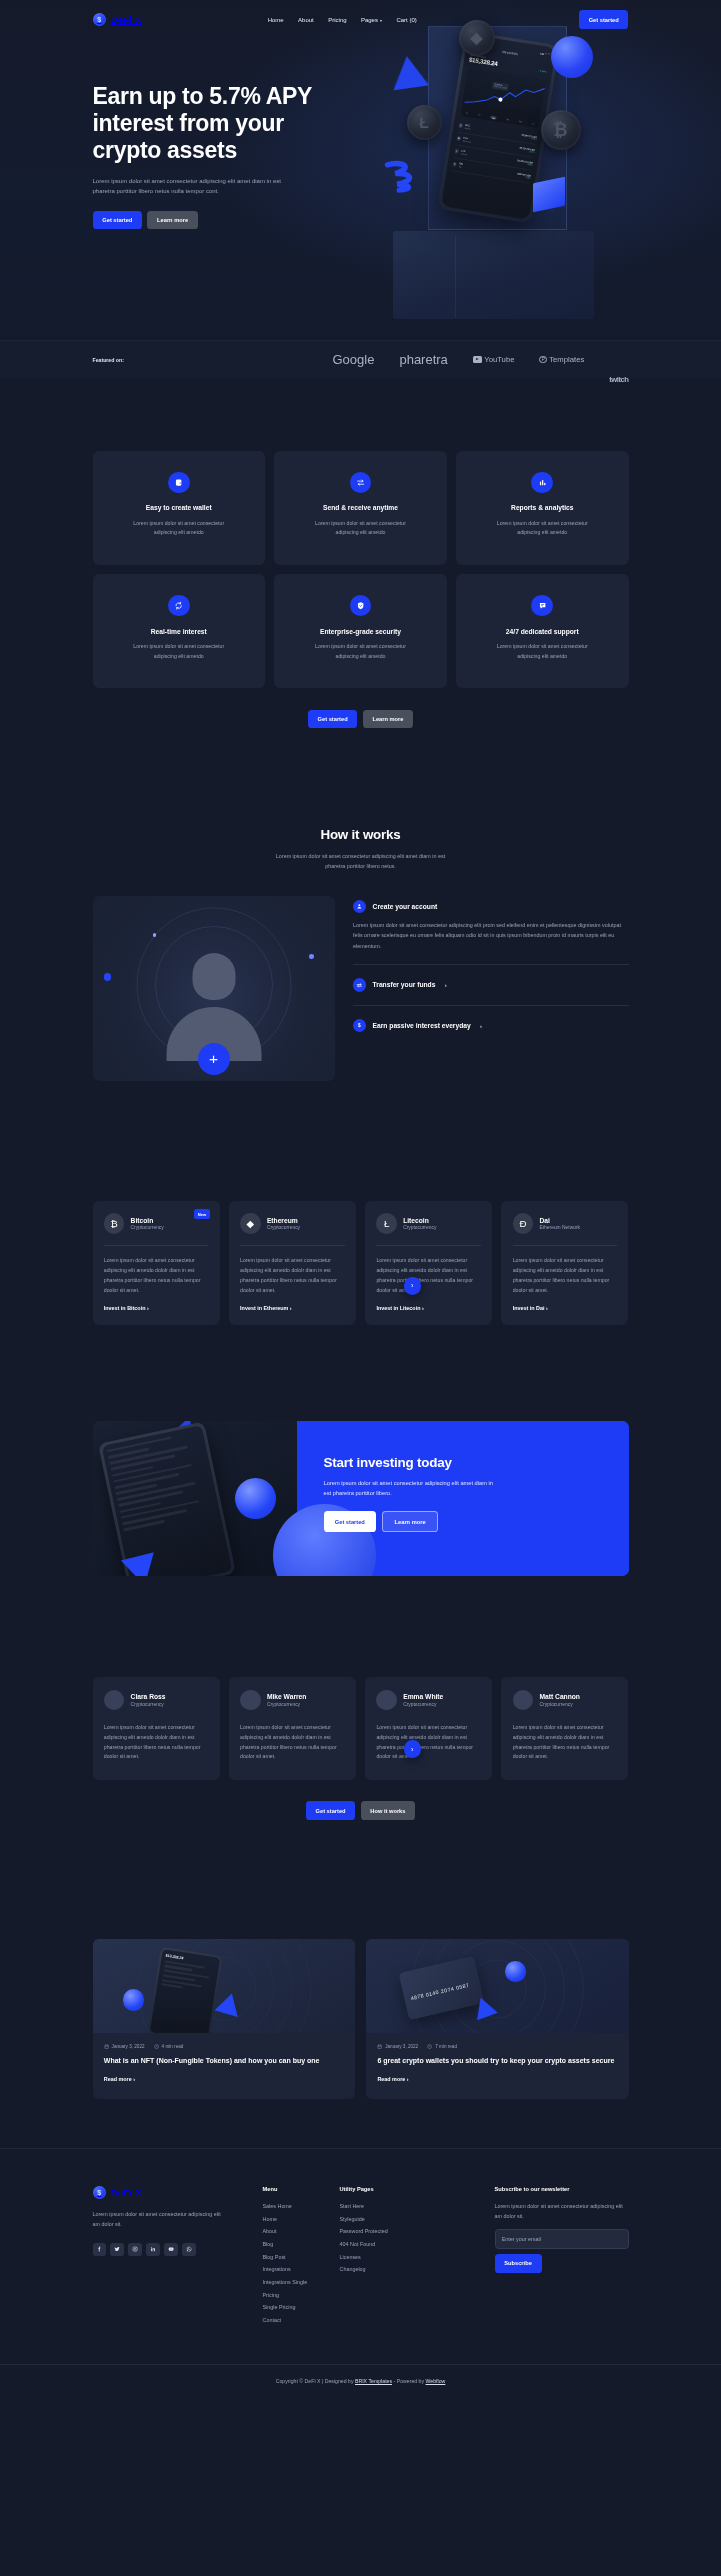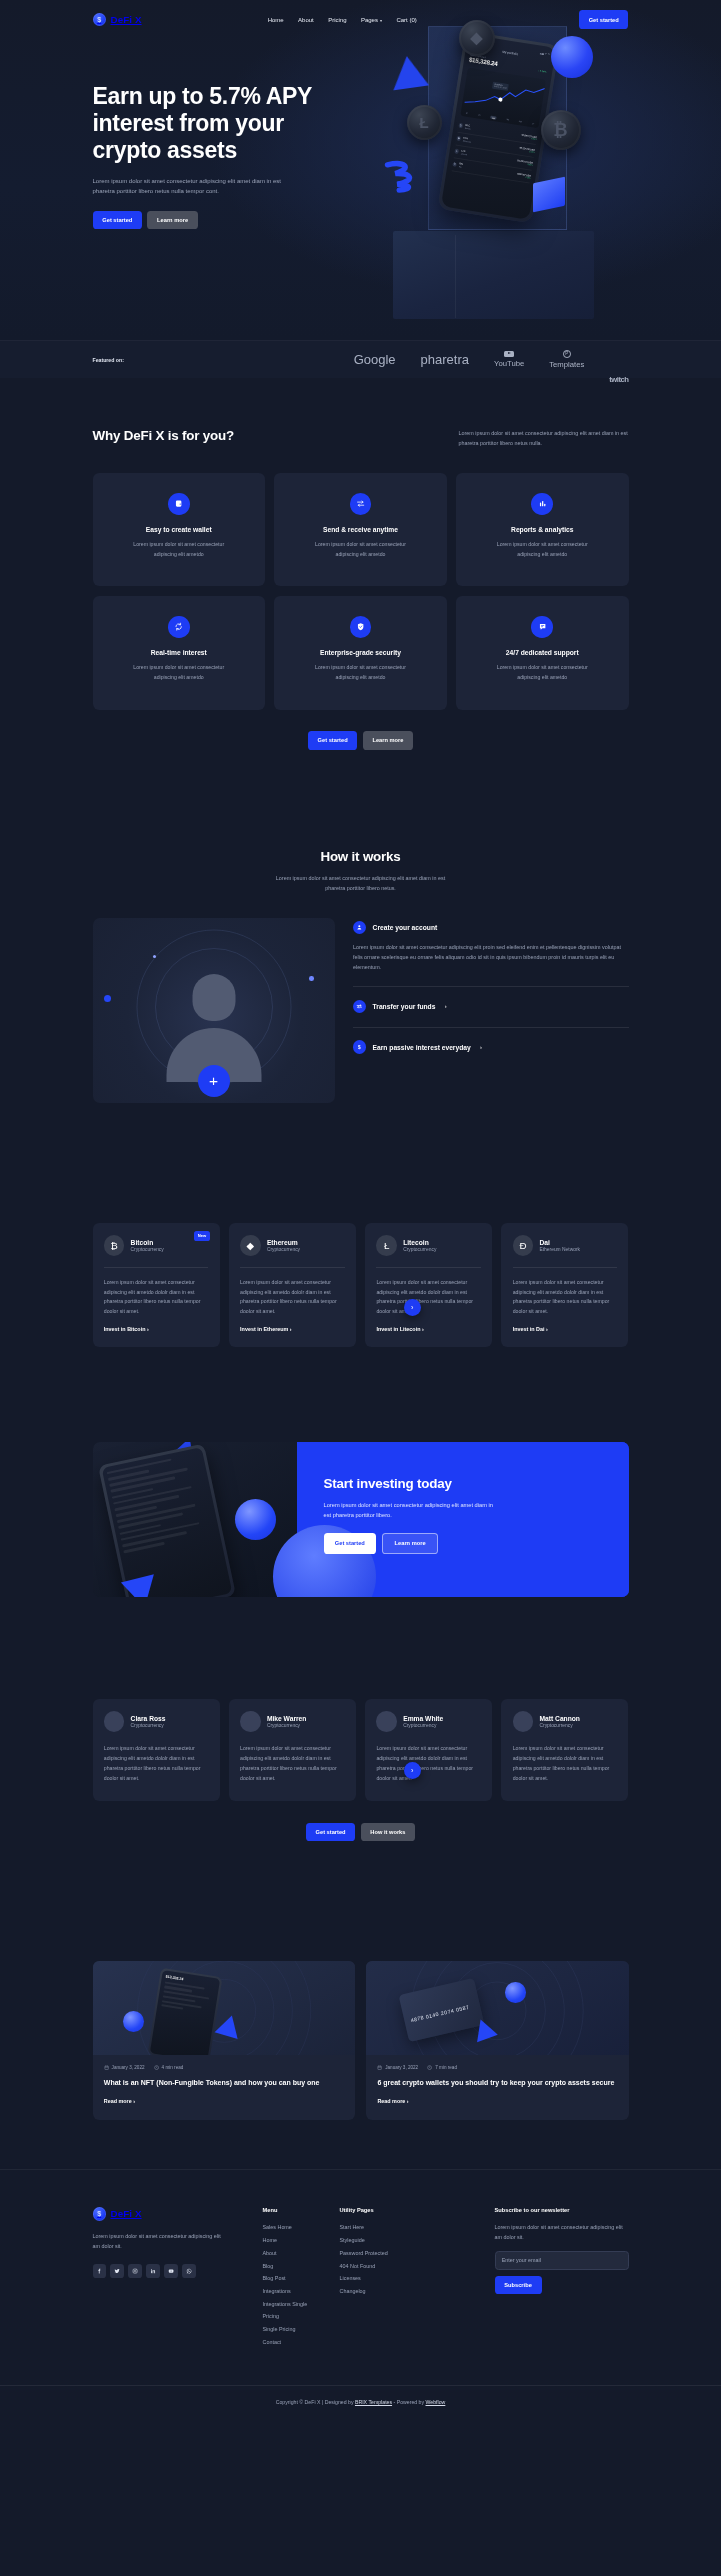--- a/index.html
+++ b/index.html
@@ -73,21 +73,21 @@
   .pyr{position:absolute;left:25px;top:46px;width:0;height:0;border-left:18.5px solid transparent;border-right:18.5px solid transparent;border-bottom:32px solid #2546f7;opacity:.95;transform:rotate(-8deg);filter:blur(0.1px);}
   .cube{position:absolute;left:167px;top:170px;width:32px;height:29px;background:linear-gradient(150deg,#5a79ff,#1f3ef2);transform:skewY(-12deg);border-radius:1.5px;}
   .squig{position:absolute;left:18.5px;top:149px;width:40px;height:34px;}
 
   
   .featured{background:#161d2f;border-top:0.5px solid rgba(255,255,255,.04);}
   .featured .wrap{display:flex;align-items:center;height:37px;gap:0;}
   .featured-label{font-size:5.2px;font-weight:700;color:#dfe4ef;margin-right:auto;}
   .logos{display:flex;align-items:center;gap:25px;}
   .logo{color:#c3cbdd;opacity:.85;font-size:13px;display:flex;align-items:center;gap:2.1px;white-space:nowrap;}
-  .logo.sm{font-size:7.7px;flex-direction:column;}
+  .logo.sm{font-size:7.7px;}
   .yt-box{display:inline-block;width:9.3px;height:6.7px;background:#c3cbdd;border-radius:1.5px;position:relative;}
   .yt-box:after{content:"";position:absolute;left:3.1px;top:1.8px;border-left:3.1px solid #161d2f;border-top:1.5px solid transparent;border-bottom:1.5px solid transparent;}
 
   
   section{background:#141a2a;}
   .sec-pad{padding:49px 0;}
   .sec-head{display:flex;justify-content:space-between;align-items:flex-start;gap:20.6px;}
   h2{font-size:13.4px;font-weight:700;letter-spacing:-0.2px;line-height:1.28;}
   .sec-head p{font-size:5.4px;line-height:1.8;color:#98a1b6;max-width:170px;padding-top:2.1px;}
 
@@ -322,24 +322,20 @@
           <span style="display:inline-block;width:7.7px;height:7.7px;border-radius:50%;border:1px solid #c3cbdd;font-size:4.6px;line-height:5.7px;text-align:center;">P</span>
           <span>Templates</span>
         </span>
       <span class="logo sm" style="font-weight:700;letter-spacing:-0.5px;margin-top:40px;">twitch</span>
     </div>
   </div>
 </div>
 
 <section class="sec-pad">
   <div class="wrap">
-    <div class="sec-head">
-      <h2>Why DeFi X is for you?</h2>
-      <p>Lorem ipsum dolor sit amet consectetur adipiscing elit amet diam in est pharetra porttitor libero netus nulla.</p>
-    </div>
     <div class="grid3">
       <div class="fcard">
         <div class="fico">
             <svg width="9.3" height="9.3" viewBox="0 0 24 24" fill="#fff">
               <rect x="5" y="4" width="14" height="16" rx="3"></rect>
               <circle cx="16" cy="13" r="1.6" fill="#1e3cf5"></circle>
             </svg>
           </div>
         <h3>Easy to create wallet</h3>
         <p>Lorem ipsum dolor sit amet consectetur adipiscing elit ametdo</p>

